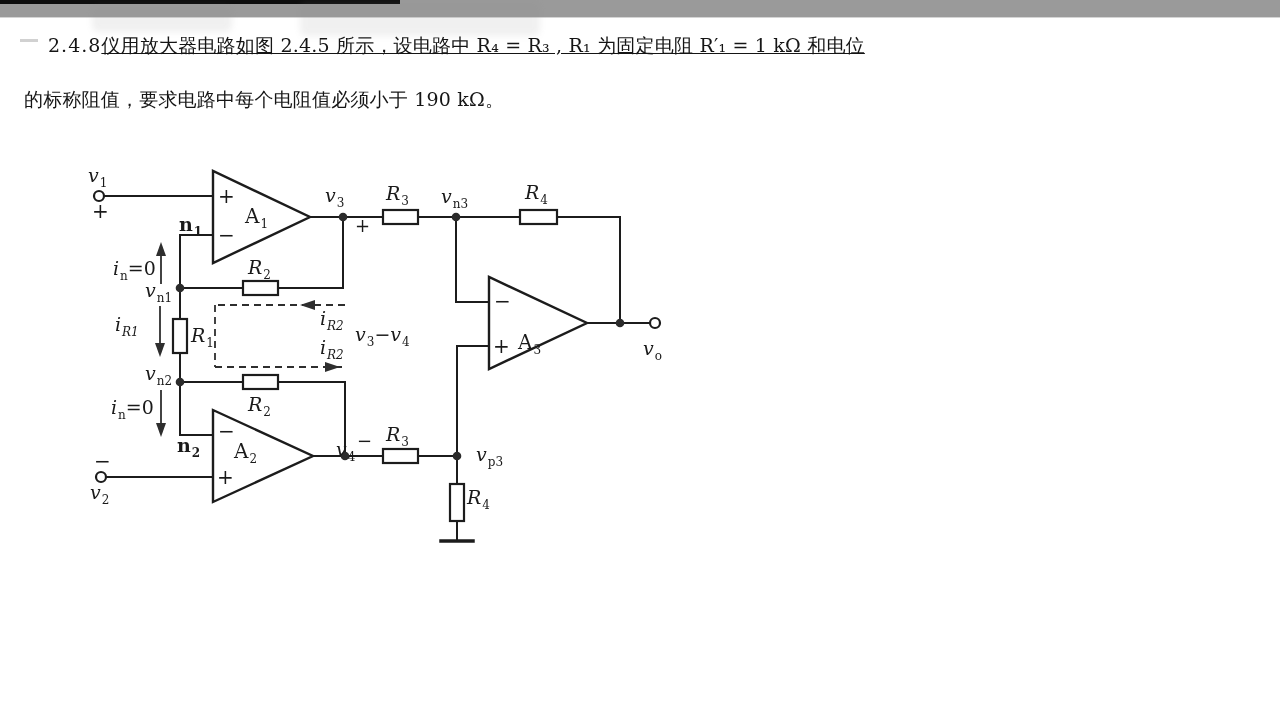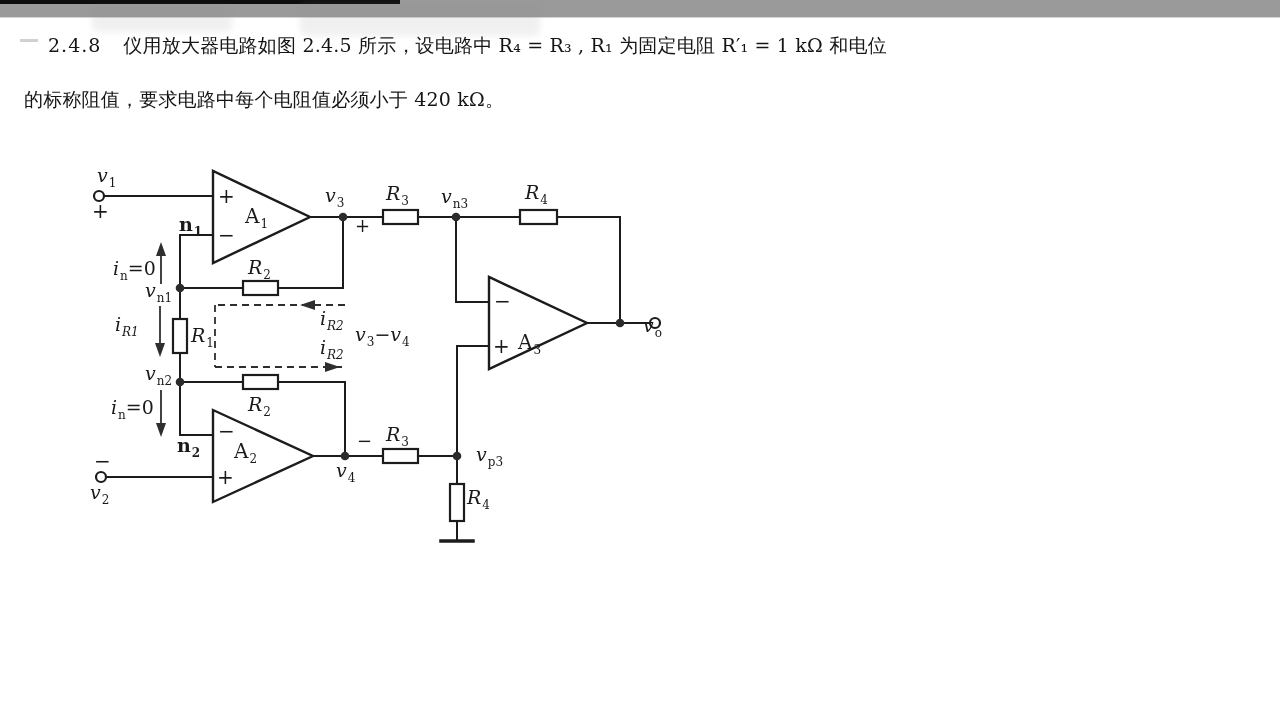--- a/index.html
+++ b/index.html
@@ -12,21 +12,21 @@
   .ghost{position:absolute;background:#8a8a8a;opacity:0.12;filter:blur(3px);border-radius:6px;}
   .g1{left:92px;top:6px;width:140px;height:26px;}
   .g2{left:300px;top:2px;width:240px;height:34px;}
   .dash-artifact{position:absolute;left:20px;top:39px;width:18px;height:3px;background:#9a9a9a;opacity:.45;}
   
   .pline{position:absolute;font-size:19px;line-height:1;white-space:nowrap;color:#151515;letter-spacing:0.2px;}
   .pl1{left:48px;top:36px;}
   .pl2{left:24px;top:63px;}
   .pl3{left:24px;top:90px;}
   .pnum{letter-spacing:1px;margin-top:40px;}
-  .ptext{margin-left:22px;}
+  .ptext{text-decoration:underline;}
   
   svg.circuit{position:absolute;left:0;top:0;}
   
   .lbl{position:absolute;font-size:19px;line-height:1;white-space:nowrap;color:#1a1a1a;}
   .lbl i{font-style:italic;font-family:"DejaVu Serif",serif;}
   .lbl .up{font-style:normal;}
   .lbl sub{font-size:12px;line-height:1;vertical-align:-5px;margin-left:1px;font-style:normal;}
   .lbl sub.it{font-style:italic;}
   .nlbl{font-weight:600;}
   .sign{position:absolute;font-size:20px;line-height:1;color:#1a1a1a;}
@@ -40,21 +40,21 @@
   <div class="topbar">
     <div class="topbar-black"></div>
   </div>
   <div class="ghost g1"></div>
   <div class="ghost g2"></div>
   <div class="dash-artifact"></div>
 
   <div class="pline pl1">
     <span class="pnum">2.4.8</span><span class="ptext">仪用放大器电路如图 2.4.5 所示，设电路中 R₄ = R₃ , R₁ 为固定电阻 R′₁ = 1 kΩ 和电位</span>
   </div>
-  <div class="pline pl3">的标称阻值，要求电路中每个电阻值必须小于 420 kΩ。</div>
+  <div class="pline pl3">的标称阻值，要求电路中每个电阻值必须小于 190 kΩ。</div>
 
   <svg class="circuit" width="1280" height="720" viewBox="0 0 1280 720">
     <g stroke="#1c1c1c" stroke-width="2" fill="none" stroke-linecap="square">
 
       <line x1="104" y1="196" x2="213" y2="196"></line>
       <line x1="180" y1="235" x2="213" y2="235"></line>
       <line x1="180" y1="235" x2="180" y2="288"></line>
       <line x1="180" y1="288" x2="343" y2="288"></line>
       <line x1="343" y1="288" x2="343" y2="217"></line>
       <line x1="310" y1="217" x2="383" y2="217"></line>
@@ -127,21 +127,21 @@
       <line x1="160" y1="306" x2="160" y2="346"></line>
       <line x1="161" y1="390" x2="161" y2="426"></line>
     </g>
     <g fill="#2e2e2e" stroke="none">
       <polygon points="161,242 156,256 166,256"></polygon>
       <polygon points="160,357 155,343 165,343"></polygon>
       <polygon points="161,437 156,423 166,423"></polygon>
     </g>
   </svg>
 
-  <div class="lbl" style="left:97px;top:166px"><i>v</i><sub>1</sub></div>
+  <div class="lbl" style="left:88px;top:166px"><i>v</i><sub>1</sub></div>
   <div class="sign" style="left:92px;top:201px">+</div>
 
   <div class="lbl nlbl" style="left:179px;top:215px"><span class="up">n</span><sub>1</sub></div>
   <div class="lbl" style="left:113px;top:259px"><i>i</i><sub>n</sub><span class="up">=0</span></div>
   <div class="lbl" style="left:145px;top:281px"><i>v</i><sub>n1</sub></div>
   <div class="lbl" style="left:115px;top:315px"><i>i</i><sub class="it">R1</sub></div>
   <div class="lbl" style="left:191px;top:326px"><i>R</i><sub>1</sub></div>
   <div class="lbl" style="left:145px;top:364px"><i>v</i><sub>n2</sub></div>
   <div class="lbl" style="left:111px;top:398px"><i>i</i><sub>n</sub><span class="up">=0</span></div>
   <div class="lbl nlbl" style="left:177px;top:436px"><span class="up">n</span><sub>2</sub></div>
@@ -167,20 +167,20 @@
   <div class="sign small" style="left:355px;top:217px">+</div>
   <div class="lbl" style="left:386px;top:184px"><i>R</i><sub>3</sub></div>
   <div class="lbl" style="left:441px;top:187px"><i>v</i><sub>n3</sub></div>
   <div class="lbl" style="left:525px;top:183px"><i>R</i><sub>4</sub></div>
 
   <div class="lbl" style="left:320px;top:309px"><i>i</i><sub class="it">R2</sub></div>
   <div class="lbl" style="left:355px;top:325px"><i>v</i><sub>3</sub><span class="up">−</span><i>v</i><sub>4</sub></div>
   <div class="lbl" style="left:320px;top:338px"><i>i</i><sub class="it">R2</sub></div>
 
   <div class="sign small" style="left:357px;top:432px">−</div>
-  <div class="lbl" style="left:336px;top:461px"><i>v</i><sub>4</sub></div>
+  <div class="lbl" style="left:336px;top:440px"><i>v</i><sub>4</sub></div>
   <div class="lbl" style="left:386px;top:425px"><i>R</i><sub>3</sub></div>
   <div class="lbl" style="left:476px;top:445px"><i>v</i><sub>p3</sub></div>
   <div class="lbl" style="left:467px;top:488px"><i>R</i><sub>4</sub></div>
 
-  <div class="lbl" style="left:643px;top:316px"><i>v</i><sub>o</sub></div>
+  <div class="lbl" style="left:643px;top:339px"><i>v</i><sub>o</sub></div>
 
 </div>
 
 </body></html>

